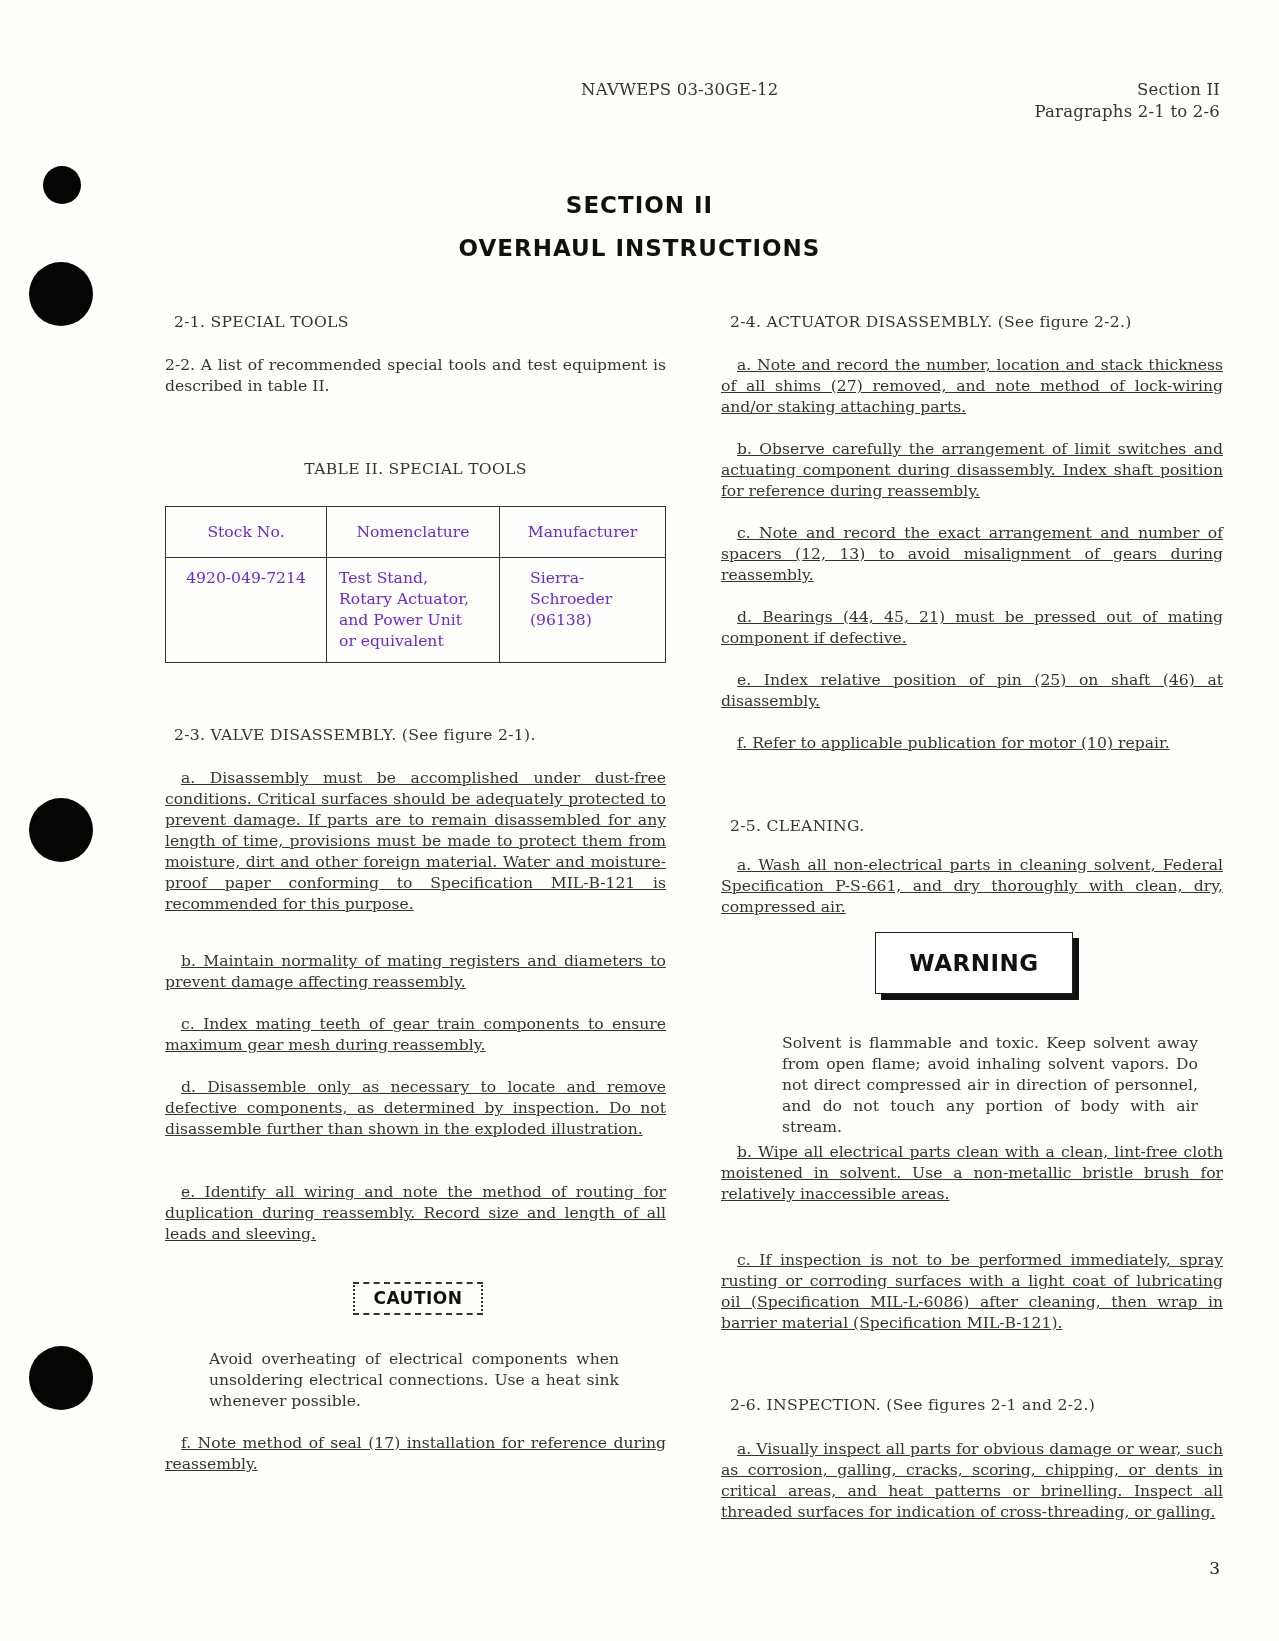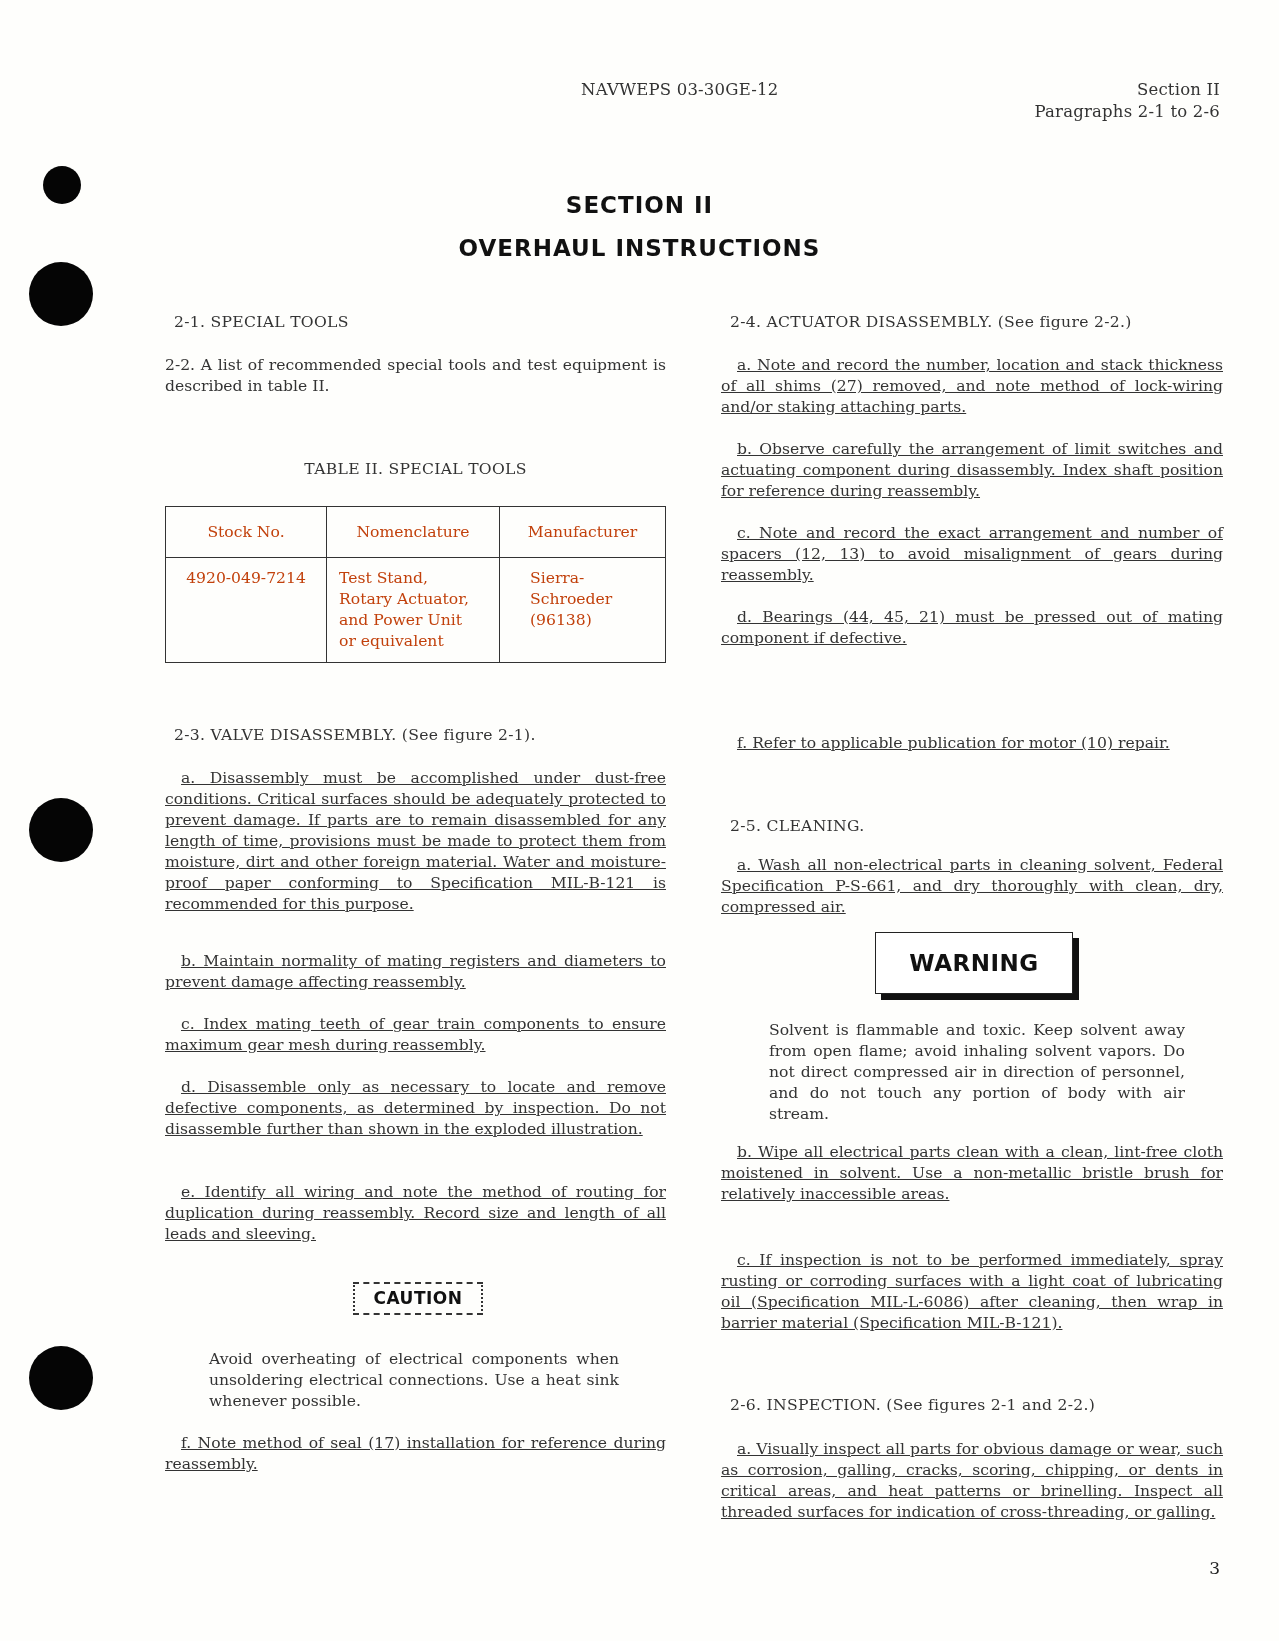--- a/index.html
+++ b/index.html
@@ -20,21 +20,21 @@
   .title1 { top: 192px; }
   .title2 { top: 235px; }
   .col { position: absolute; font-size: 15.6px; line-height: 21px; color: #333; }
   .col-left { left: 165px; width: 501px; }
   .col-right { left: 721px; width: 502px; }
   .p { text-align: justify; margin: 0; hyphens: none; }
   .indent { text-indent: 16px; text-decoration: underline; }
   .head { margin: 9px; letter-spacing: 0.3px; }
   .abs { position: absolute; left: 0; right: 0; }
   table.tools {
-    border-collapse: collapse; width: 501px; font-size: 15.6px; line-height: 21px; color: #c2410c;
+    border-collapse: collapse; width: 501px; font-size: 15.6px; line-height: 21px; color: #6d28d9;
   }
   table.tools th, table.tools td {
     border: 1.5px solid #333; vertical-align: top; font-weight: normal;
   }
   table.tools th { height: 48px; vertical-align: middle; text-align: center; }
   table.tools td { padding: 10px 8px 10px 12px; height: 64px; }
   .caution-box {
     position: absolute; left: 188px; width: 126px; height: 29px;
     border-top: 2px dashed #333; border-bottom: 2px dashed #333;
     border-left: 2px dotted #333; border-right: 2px dotted #333;
@@ -115,27 +115,28 @@
 
   <p class="p indent abs" style="top:1433px;">f.  Note method of seal (17) installation for reference during reassembly.</p>
 </div>
 
 <div class="col col-right" style="top:0;height:1641px;">
   <p class="head abs" style="top:303px;">2-4.  ACTUATOR DISASSEMBLY.  (See figure 2-2.)</p>
   <p class="p indent abs" style="top:355px;">a.  Note and record the number, location and stack thickness of all shims (27) removed, and note method of lock-wiring and/or staking attaching parts.</p>
   <p class="p indent abs" style="top:439px;">b.  Observe carefully the arrangement of limit switches and actuating component during disassembly. Index shaft position for reference during reassembly.</p>
   <p class="p indent abs" style="top:523px;">c.  Note and record the exact arrangement and number of spacers (12, 13) to avoid misalignment of gears during reassembly.</p>
   <p class="p indent abs" style="top:607px;">d.  Bearings (44, 45, 21) must be pressed out of mating component if defective.</p>
+  <p class="p indent abs" style="top:670px;">e.  Index relative position of pin (25) on shaft (46) at disassembly.</p>
   <p class="p indent abs" style="top:733px;">f.  Refer to applicable publication for motor (10) repair.</p>
 
   <p class="head abs" style="top:807px;">2-5.  CLEANING.</p>
   <p class="p indent abs" style="top:855px;">a.  Wash all non-electrical parts in cleaning solvent, Federal Specification P-S-661, and dry thoroughly with clean, dry, compressed air.</p>
 
   <div class="warning-box" style="top:932px;">WARNING</div>
-  <p class="note" style="top:1016px;left:44px;width:416px;margin:4px;">Solvent is flammable and toxic. Keep solvent away from open flame; avoid inhaling solvent vapors. Do not direct compressed air in direction of personnel, and do not touch any portion of body with air stream.</p>
+  <p class="note" style="top:1016px;left:44px;width:416px;margin:17px;">Solvent is flammable and toxic. Keep solvent away from open flame; avoid inhaling solvent vapors. Do not direct compressed air in direction of personnel, and do not touch any portion of body with air stream.</p>
 
   <p class="p indent abs" style="top:1142px;">b.  Wipe all electrical parts clean with a clean, lint-free cloth moistened in solvent. Use a non-metallic bristle brush for relatively inaccessible areas.</p>
   <p class="p indent abs" style="top:1250px;">c.  If inspection is not to be performed immediately, spray rusting or corroding surfaces with a light coat of lubricating oil (Specification MIL-L-6086) after cleaning, then wrap in barrier material (Specification MIL-B-121).</p>
 
   <p class="head abs" style="top:1386px;">2-6.  INSPECTION.  (See figures 2-1 and 2-2.)</p>
   <p class="p indent abs" style="top:1439px;">a.  Visually inspect all parts for obvious damage or wear, such as corrosion, galling, cracks, scoring, chipping, or dents in critical areas, and heat patterns or brinelling. Inspect all threaded surfaces for indication of cross-threading, or galling.</p>
 </div>
 
 <div class="pageno">3</div>
 

